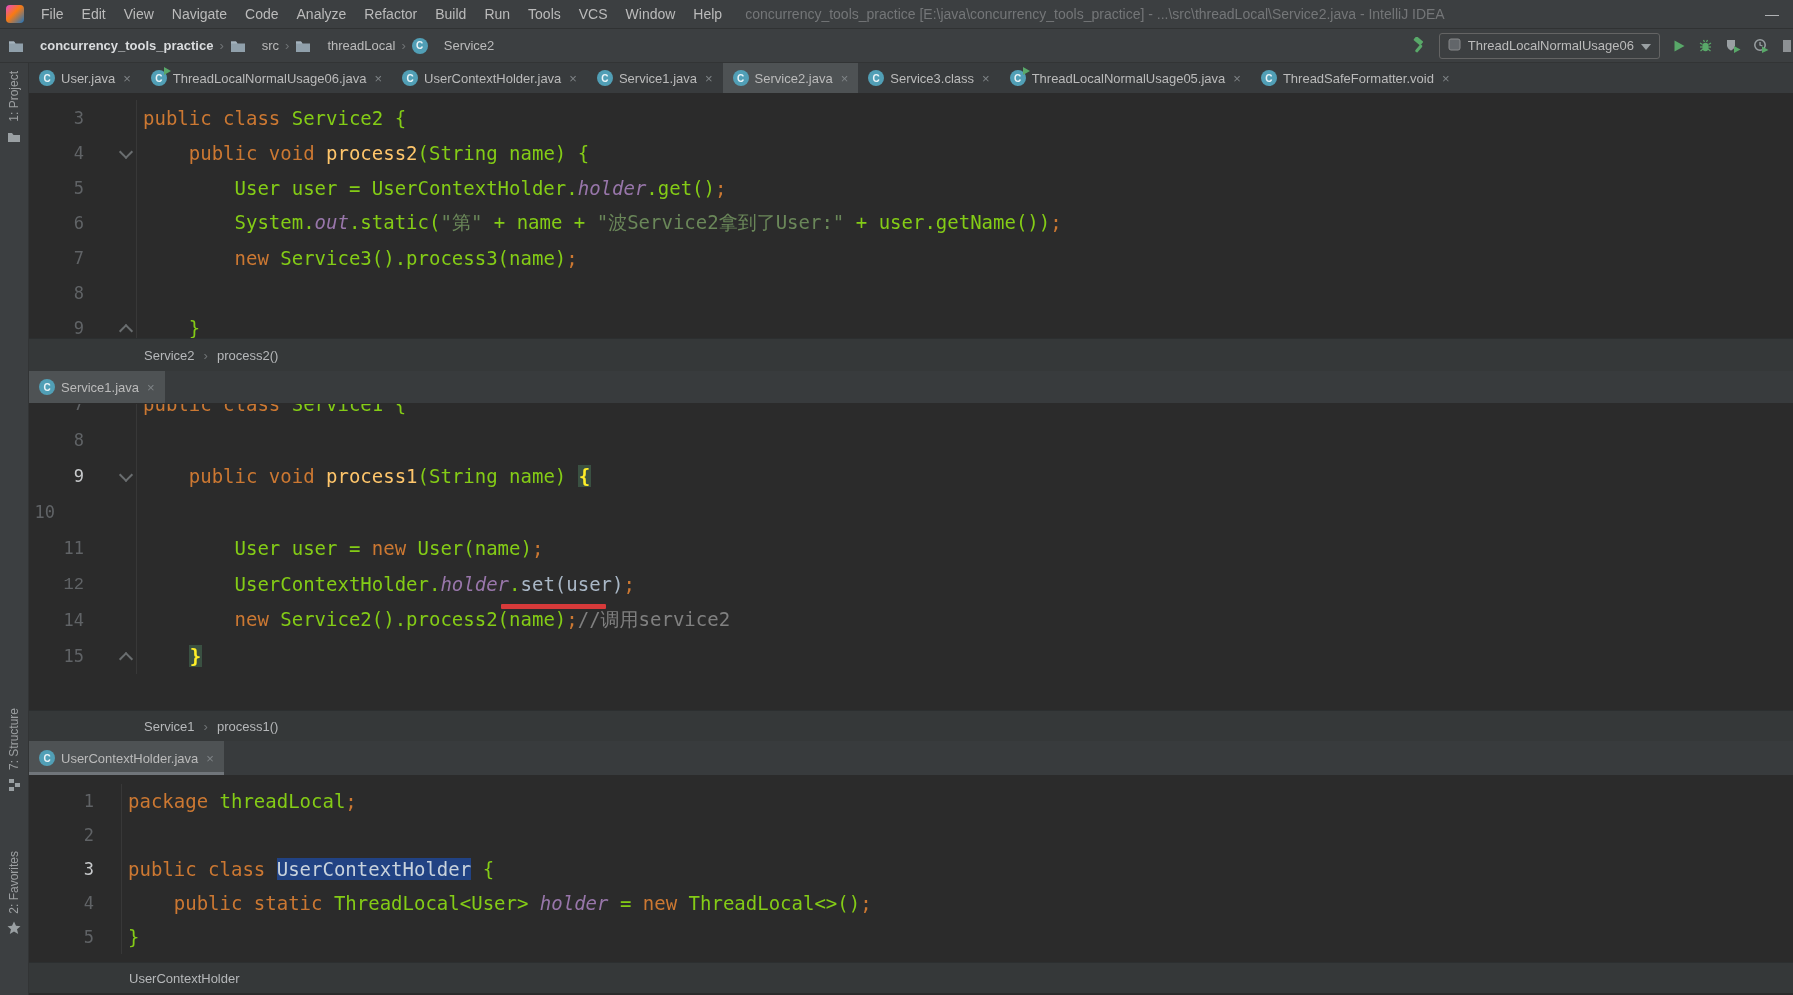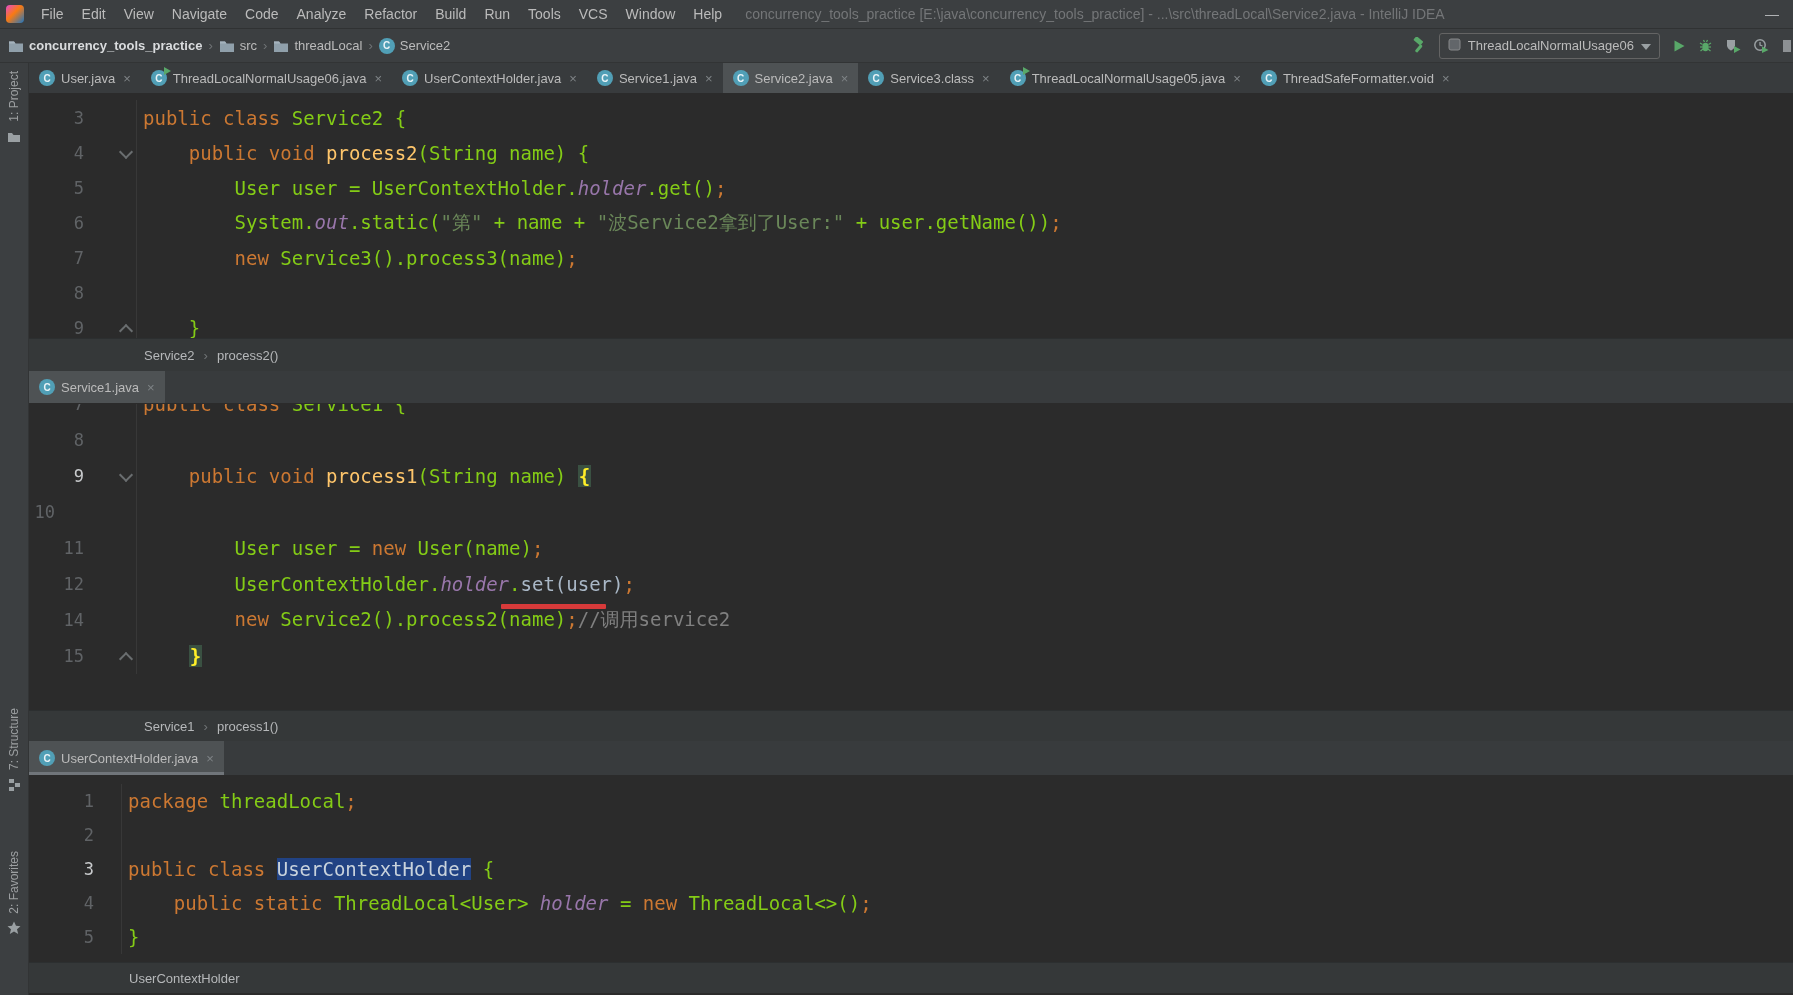--- a/index.html
+++ b/index.html
@@ -6,21 +6,21 @@
   body{width:1793px;height:995px;overflow:hidden;font-family:"Liberation Sans",sans-serif;position:relative;}
   
   .titlebar{height:28px;background:#3c3f41;display:flex;align-items:center;border-bottom:1px solid #303233;}
   .logo{width:18px;height:18px;margin:0 8px 0 6px;border-radius:4px;
         background:linear-gradient(135deg,#e64ad0 0%,#f97a12 45%,#1a76c4 100%);}
   .menu-item{color:#bbbbbb;font-size:14px;padding:0 9px;line-height:28px;cursor:default;}
   .window-title{color:#747678;font-size:14px;margin-left:14px;white-space:nowrap;overflow:hidden;flex:1;}
   .min-btn{color:#b0b2b4;margin:0 14px;font-size:14px;}
   
   .toolbar{height:33px;background:#3c3f41;border-bottom:1px solid #323435;display:flex;align-items:center;padding-left:8px;}
-  .crumb-item{display:flex;align-items:center;gap:5px;color:#bbbbbb;font-size:13px;justify-content:center;}
+  .crumb-item{display:flex;align-items:center;gap:16px;color:#bbbbbb;font-size:13px;justify-content:center;}
   .crumb-item.first .crumb-label{font-weight:bold;color:#dadcde;}
   .crumb-sep{color:#6f7375;margin:0 6px;font-size:13px;}
   .run-area{margin-left:auto;display:flex;align-items:center;gap:12px;padding-right:2px;}
   .config-box{display:flex;align-items:center;gap:7px;border:1px solid #646464;border-radius:3px;height:24px;padding:0 8px;color:#bbbbbb;font-size:13px;}
   .icon-btn{display:flex;align-items:center;}
   .cutoff-icon{width:8px;height:12px;background:#8d9194;margin-left:2px;}
   
   .main{display:flex;height:944px;}
   .stripe{width:28px;background:#3c3f41;border-right:1px solid #323435;position:relative;flex:none;}
   .tw-btn{position:absolute;left:0;width:28px;display:flex;flex-direction:column;align-items:center;gap:7px;}
@@ -336,21 +336,21 @@
               <span class="num" style="margin-right: 81px;">10</span>
             </span>
           </div>
           <div class="line" style="height: 36px;">
             <span class="gutter" style="width: 107px;">
               <span class="num" style="margin-right: 52px;">11</span>
             </span>
             <span class="code"><span class="c-pl">        User user = </span><span class="c-kw">new </span><span class="c-pl">User(name)</span><span class="c-semi">;</span></span>
           </div>
           <div class="line" style="height: 36px;">
-            <span class="gutter" style="width: 107px;">
+            <span class="gutter" style="width: 107px; font-family: Liberation Mono, monospace;">
               <span class="num" style="margin-right: 52px;">12</span>
             </span>
             <span class="code"><span class="c-pl">        UserContextHolder.</span><span class="c-fld">holder</span><span class="c-pl">.</span><span class="c-err">set(user)</span><span class="c-semi">;</span></span>
           </div>
           <div class="line" style="height: 36px;">
             <span class="gutter" style="width: 107px;">
               <span class="num" style="margin-right: 52px;">14</span>
             </span>
             <span class="code"><span class="c-pl">        </span><span class="c-kw">new </span><span class="c-pl">Service2().process2(name)</span><span class="c-semi">;</span><span class="c-cmt">//调用service2</span></span>
           </div>

